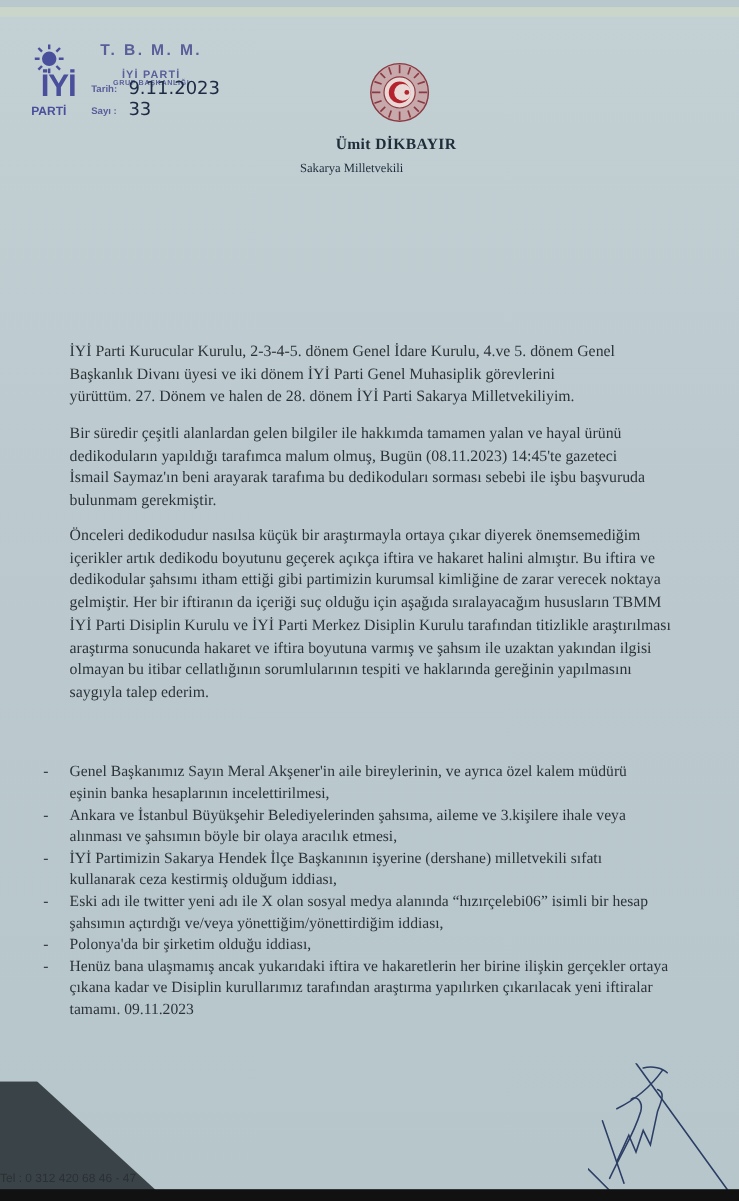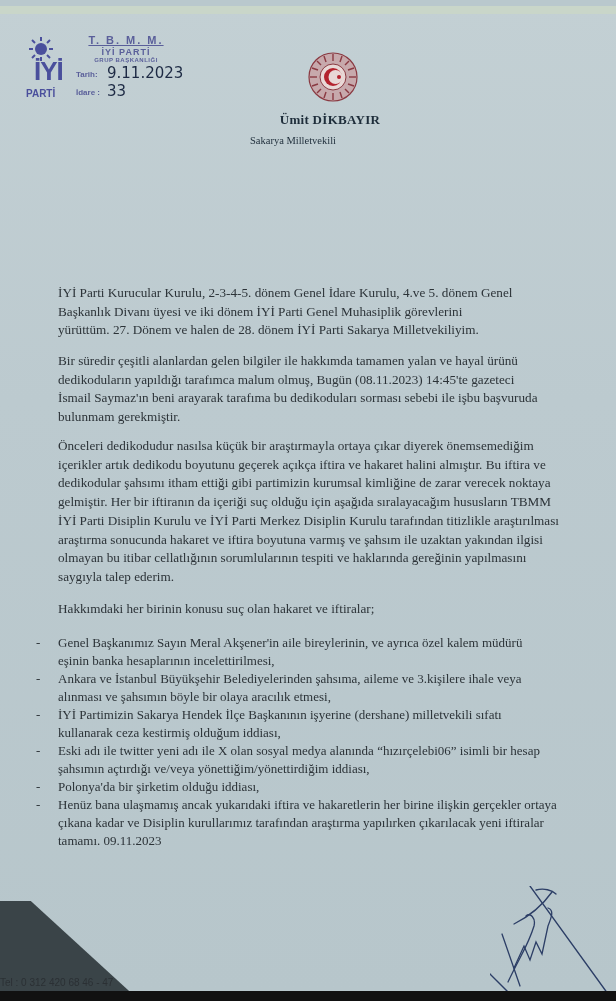--- a/index.html
+++ b/index.html
@@ -19,22 +19,22 @@
     position:absolute; left:0; top:895px; width:140px; height:100px;
     background:#3a4448;
     clip-path:polygon(0 0, 22% 0, 100% 100%, 0 100%);
   }
   
   .logo { position:absolute; left:22px; top:30px; width:36px; height:60px; color:#4a4f9c; }
   .logo .sun { position:absolute; left:6px; top:0; width:26px; height:26px; }
   .logo .iyi { position:absolute; left:12px; top:20px; font-family:"Liberation Sans",sans-serif; font-weight:bold; font-size:26px; letter-spacing:-1px; color:#4a4f9c; }
   .logo .parti { position:absolute; left:4px; top:52px; font-family:"Liberation Sans",sans-serif; font-weight:bold; font-size:10px; color:#4a4f9c; }
   .stamp { position:absolute; left:76px; top:28px; width:100px; color:#5a5f9a; font-family:"Liberation Sans",sans-serif; font-weight:bold; text-align:center; }
-  .stamp .l1 { font-size:11px; letter-spacing:2px;text-decoration:underline; }
-  .stamp .l2 { font-size:9px; letter-spacing:1px; margin-top:1px; }
+  .stamp .l1 { font-size:13px; letter-spacing:2px; }
+  .stamp .l2 { font-size:9px; letter-spacing:1px; margin-top:8px; }
   .stamp .l3 { font-size:6px; letter-spacing:0.5px; }
   .stamp-row { position:absolute; left:76px; font-family:"Liberation Sans",sans-serif; color:#5a5f9a; font-size:8px; font-weight:bold; }
   .handwritten { position:absolute; font-family:"DejaVu Sans",sans-serif; color:#1d2a44; font-size:15px; }
   
   .emblem { position:absolute; left:308px; top:46px; width:50px; height:50px; }
   .mp-name { position:absolute; left:250px; top:106px; width:160px; text-align:center; font-size:13px; font-weight:bold; color:#1e2d3a; letter-spacing:0.3px; }
   .mp-title { position:absolute; left:250px; top:129px; width:160px; text-align:left; font-size:10.5px; color:#1e2d3a; }
   .doc-title { position:absolute; left:170px; top:206px; width:440px; font-family:"Liberation Sans",sans-serif; font-weight:bold; font-size:11.5px; color:#1f272c; white-space:nowrap; }
   .para { position:absolute; left:58px; width:580px; font-size:13.2px; line-height:18.7px; color:#2c3338; white-space:nowrap; }
   .para div { white-space:nowrap; }
@@ -72,21 +72,21 @@
     <div class="parti">PARTİ</div>
   </div>
 
   <div class="stamp">
     <div class="l1">T. B. M. M.</div>
     <div class="l2">İYİ PARTİ</div>
     <div class="l3">GRUP BAŞKANLIĞI</div>
   </div>
   <div class="stamp-row" style="top:64px;">Tarih:</div>
   <div class="handwritten" style="left:107px; top:58px;">9.11.2023</div>
-  <div class="stamp-row" style="top:82px;">İdare :</div>
+  <div class="stamp-row" style="top:82px;">Sayı :</div>
   <div class="handwritten" style="left:107px; top:76px;text-align:center;">33</div>
 
   <svg class="emblem" viewBox="0 0 50 50">
     <circle cx="25" cy="25" r="24" fill="#c7a9ac" stroke="#8a3a42" stroke-width="1.2"></circle>
     <g stroke="#8a3a42" stroke-width="1.4">
       <line x1="25" y1="2" x2="25" y2="9"></line>
         <line x1="25" y1="41" x2="25" y2="48"></line>
       <line x1="2" y1="25" x2="9" y2="25"></line>
         <line x1="41" y1="25" x2="48" y2="25"></line>
       <line x1="9" y1="9" x2="13" y2="13"></line>
@@ -128,21 +128,20 @@
     <div>Önceleri dedikodudur nasılsa küçük bir araştırmayla ortaya çıkar diyerek önemsemediğim</div>
     <div>içerikler artık dedikodu boyutunu geçerek  açıkça iftira ve hakaret halini almıştır. Bu iftira ve</div>
     <div>dedikodular şahsımı itham ettiği gibi partimizin kurumsal kimliğine de zarar verecek noktaya</div>
     <div>gelmiştir. Her bir iftiranın da içeriği suç olduğu için aşağıda sıralayacağım hususların TBMM</div>
     <div>İYİ Parti Disiplin Kurulu ve İYİ Parti Merkez Disiplin Kurulu tarafından titizlikle araştırılması</div>
     <div>araştırma sonucunda hakaret ve iftira boyutuna varmış ve şahsım ile uzaktan yakından ilgisi</div>
     <div>olmayan bu itibar cellatlığının sorumlularının tespiti ve haklarında gereğinin yapılmasını</div>
     <div>saygıyla talep ederim.</div>
   </div>
 
-  <div class="intro">Hakkımdaki her birinin konusu suç olan hakaret ve iftiralar;</div>
 
   <div class="bullets">
     <div class="bullet">
       <span class="dash">-</span>
       <div>Genel Başkanımız Sayın Meral Akşener'in aile bireylerinin,  ve ayrıca özel kalem müdürü</div>
       <div>eşinin banka hesaplarının incelettirilmesi,</div>
     </div>
     <div class="bullet">
       <span class="dash">-</span>
       <div>Ankara ve İstanbul Büyükşehir Belediyelerinden şahsıma, aileme ve 3.kişilere ihale veya</div>

